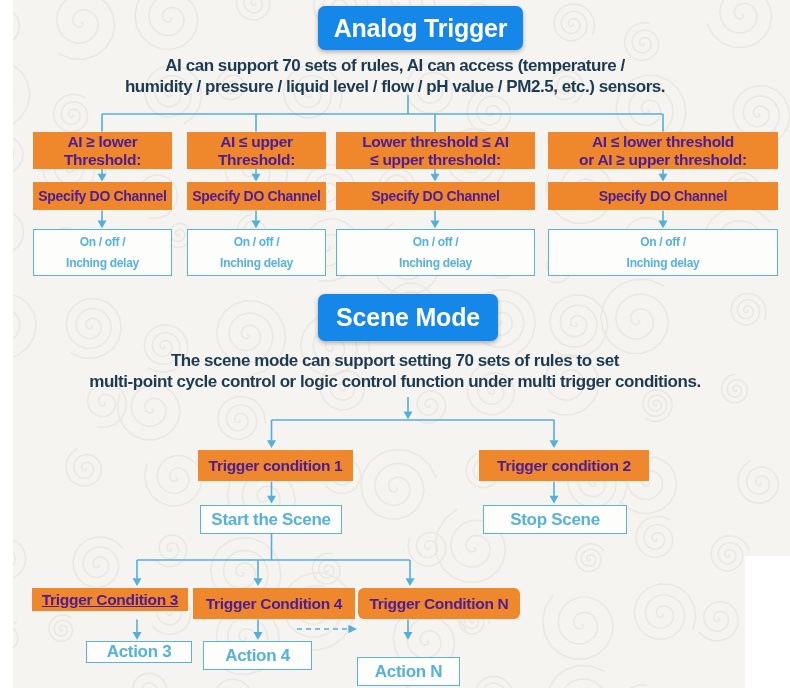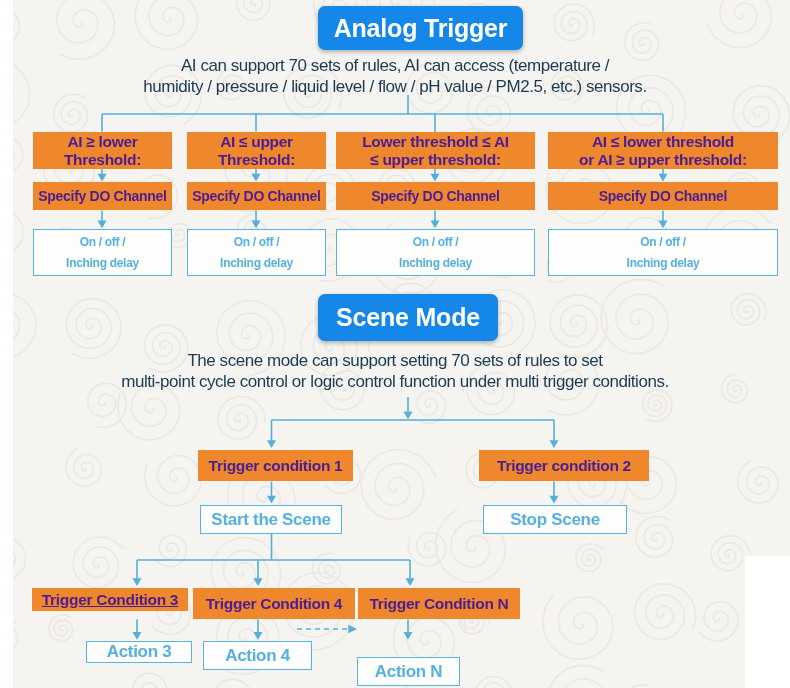--- a/index.html
+++ b/index.html
@@ -12,21 +12,21 @@
   .strip-left  { position:absolute; left:0; top:0; width:13px; height:688px; background:#ffffff; }
   .strip-right { position:absolute; left:745px; top:556px; width:45px; height:132px; background:#ffffff; }
 
   .abs { position:absolute; box-sizing:border-box; display:flex; align-items:center; justify-content:center; text-align:center; }
 
   .title-badge {
     background:var(--blue,#1487e9); color:#ffffff; font-weight:700; font-size:25px;
     border-radius:7px; box-shadow:0 2px 4px rgba(60,60,60,.38); letter-spacing:-0.2px;
   }
   .para {
-    left:0; width:790px; color:var(--navy,#1c3a52); font-weight:400; font-size:17px;
+    left:0; width:790px; color:var(--navy,#1c3a52); font-weight:700; font-size:17px;
     line-height:21.5px; white-space:pre; letter-spacing:-0.45px; justify-content:center;
   }
   .obox {
     background:var(--orange,#ef872c); color:#4c1d95; font-weight:700;
     white-space:pre-line; letter-spacing:-0.3px;
   }
   .wbox {
     background:#fdfdfc; border:1.6px solid #58b3dd; color:#55b1dd; font-weight:700;
     white-space:pre-line; letter-spacing:-0.3px;
   }
@@ -214,19 +214,19 @@
 multi-point cycle control or logic control function under multi trigger conditions.</div>
 
   <div class="abs obox" style="left:198px; top:450px; width:155px; height:31px; font-size:15.5px;">Trigger condition 1</div>
   <div class="abs obox" style="left:479px; top:450px; width:170px; height:31px; font-size:15.5px;">Trigger condition 2</div>
 
   <div class="abs wbox" style="left:483px; top:505px; width:144px; height:29px; font-size:17px;">Stop Scene</div>
   <div class="abs wbox" style="left:200px; top:505px; width:142px; height:29px; font-size:17px;">Start the Scene</div>
 
   <div class="abs obox" style="left:32px; top:588px; width:156px; height:23px; font-size:15.5px;text-decoration:underline;">Trigger Condition 3</div>
   <div class="abs obox" style="left:193px; top:588px; width:162px; height:31px; font-size:15.5px;">Trigger Condition 4</div>
-  <div class="abs obox" style="left:358px; top:588px; width:162px; height:31px; font-size:15.5px;">Trigger Condition N</div>
+  <div class="abs obox" style="left:358px; top:588px; width:162px; height:31px; font-size:15.5px;border-radius:6px;">Trigger Condition N</div>
 
   <div class="abs wbox" style="left:86px; top:641px; width:106px; height:22px; font-size:17px;">Action 3</div>
   <div class="abs wbox" style="left:203px; top:641px; width:109px; height:29px; font-size:17px;">Action 4</div>
   <div class="abs wbox" style="left:357px; top:641px; width:103px; height:29px; font-size:17px;margin-top:16px;">Action N</div>
 
 </div>
 
 </body></html>

